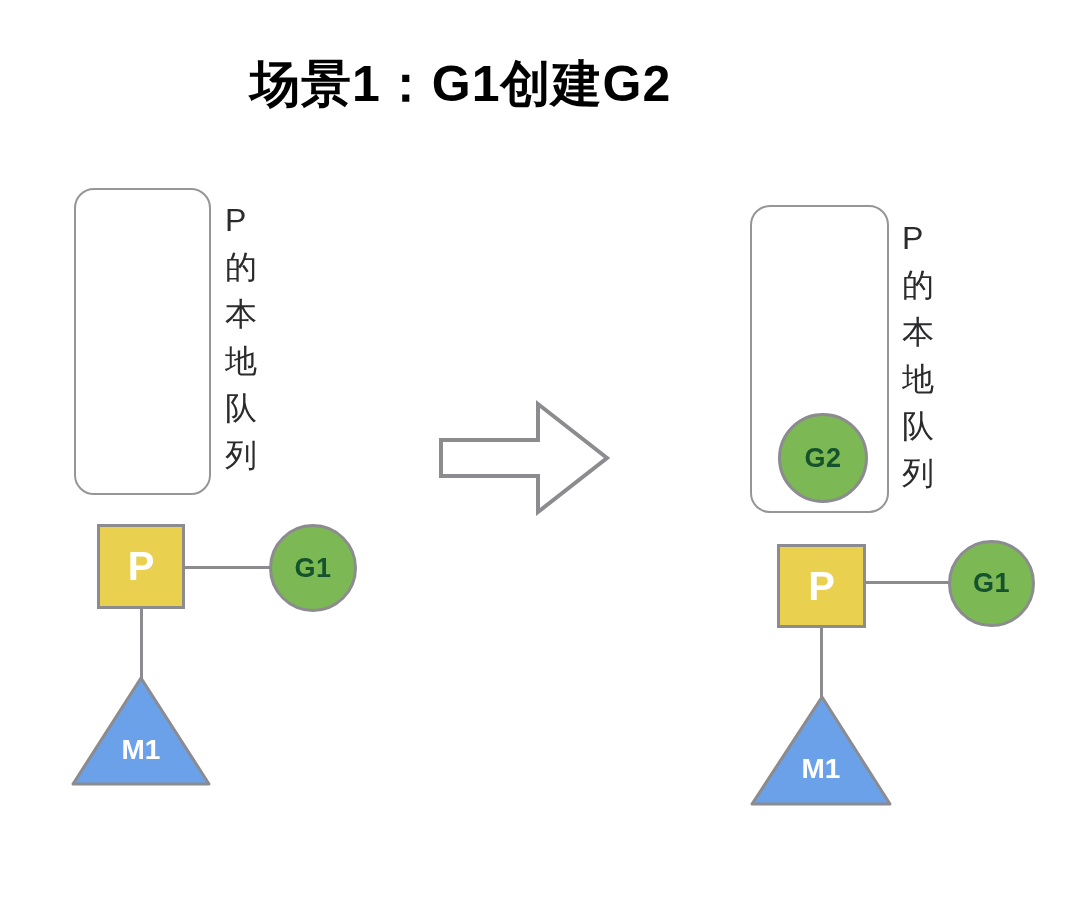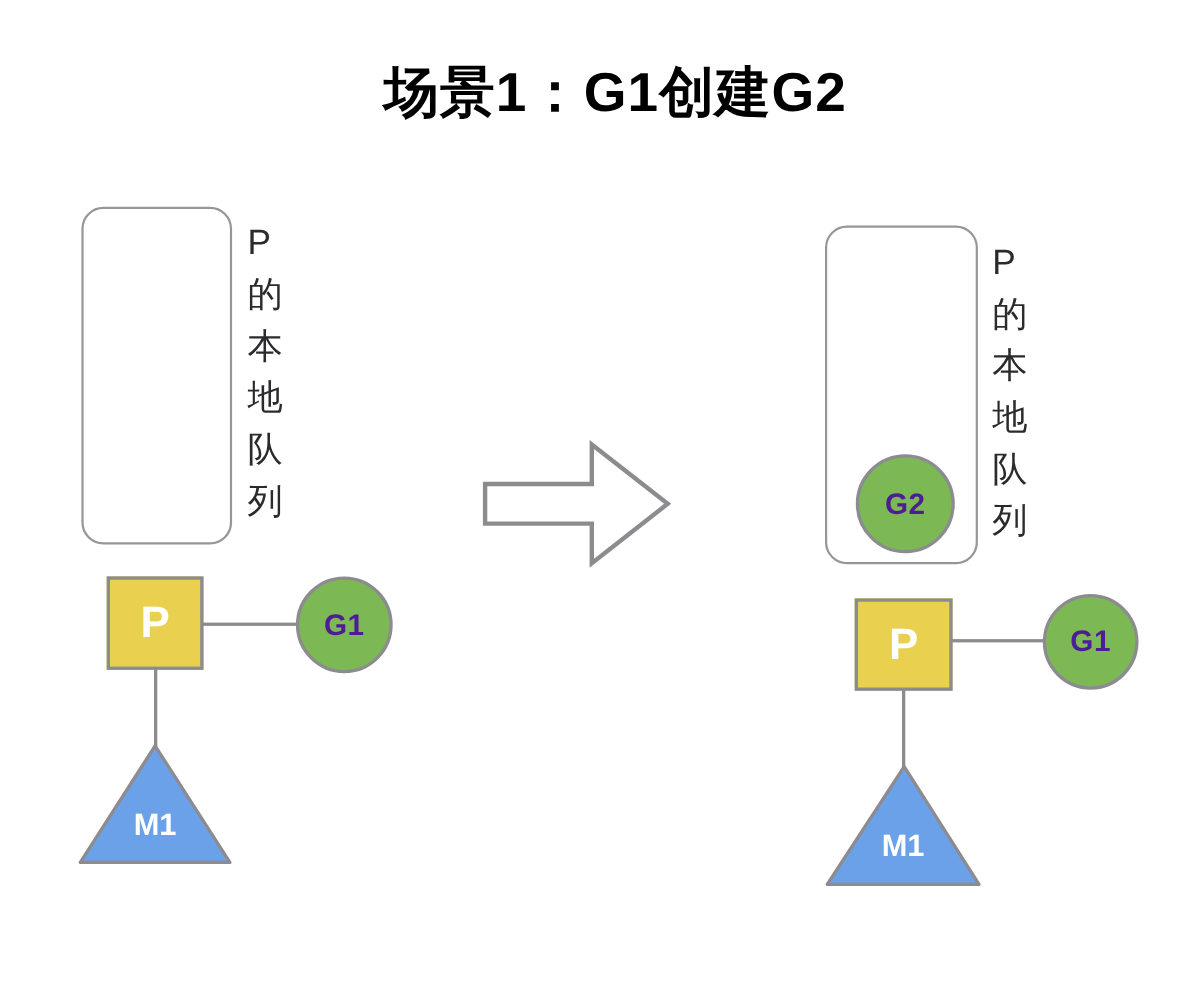--- a/index.html
+++ b/index.html
@@ -14,21 +14,21 @@
   *{margin:0;padding:0;box-sizing:border-box;}
   html,body{background:#ffffff;}
   body{
     width:1074px;height:900px;position:relative;overflow:hidden;
     font-family:"Liberation Sans","DejaVu Sans",sans-serif;
   }
   .abs{position:absolute;}
   .title{
     left:250px;top:52px;width:520px;height:64px;
     font-size:50px;line-height:64px;font-weight:700;
-    color:var(--title-black);text-align:right;letter-spacing:1px;
+    color:var(--title-black);text-align:left;letter-spacing:1px;
   }
   .queue-rect{
     background:#ffffff;border:2px solid var(--queue-border);border-radius:20px;
   }
   .queue-rect.left{left:74px;top:188px;width:137px;height:307px;}
   .queue-rect.right{left:750px;top:205px;width:139px;height:308px;}
   .vtext{
     width:36px;font-size:32px;line-height:47px;color:var(--label-dark);
     text-align:left;word-break:break-all;font-weight:400;
   }
@@ -37,21 +37,21 @@
   .psquare{
     background:var(--processor-yellow);border:3px solid var(--stroke-gray);
     display:flex;align-items:center;justify-content:center;
     color:#ffffff;font-weight:700;font-size:40px;
   }
   .psquare.left{left:97px;top:524px;width:88px;height:85px;}
   .psquare.right{left:777px;top:544px;width:89px;height:84px;}
   .gcircle{
     background:var(--goroutine-green);border:3px solid var(--stroke-gray);
     border-radius:50%;display:flex;align-items:center;justify-content:center;
-    color:#4c1d95;font-weight:700;font-size:27px;letter-spacing:0.5px;
+    color:#14532d;font-weight:700;font-size:27px;letter-spacing:0.5px;
   }
   .gcircle.g1-left{left:269px;top:524px;width:88px;height:88px;}
   .gcircle.g1-right{left:948px;top:540px;width:87px;height:87px;}
   .gcircle.g2{left:778px;top:413px;width:90px;height:90px;}
   .hline{background:var(--stroke-gray);height:3px;}
   .hline.left{left:183px;top:566px;width:88px;}
   .hline.right{left:864px;top:581px;width:86px;}
   .vline{background:var(--stroke-gray);width:3px;}
   .vline.left{left:140px;top:607px;height:72px;}
   .vline.right{left:820px;top:627px;height:72px;}

